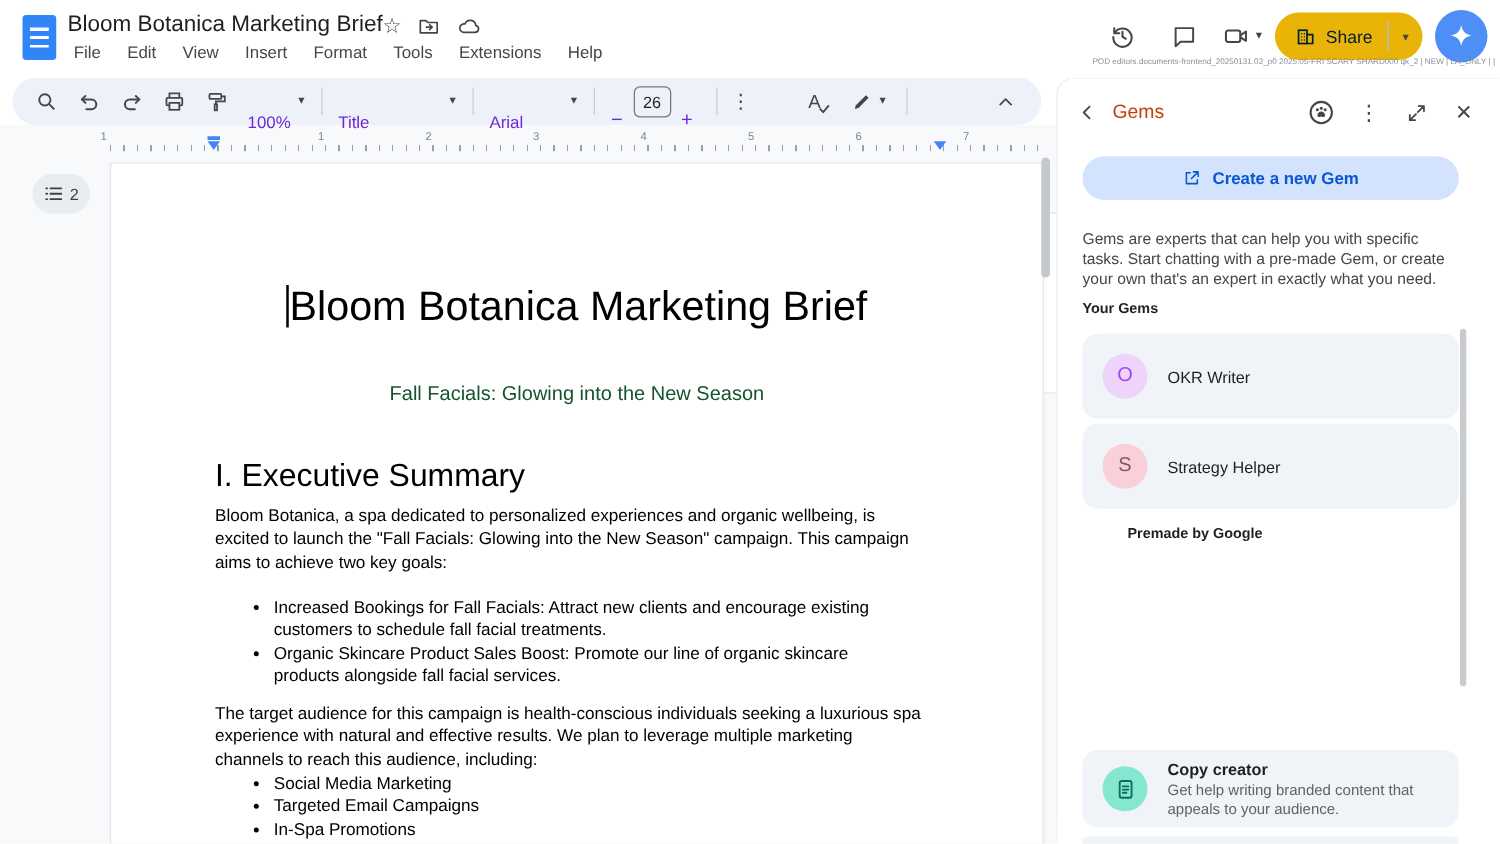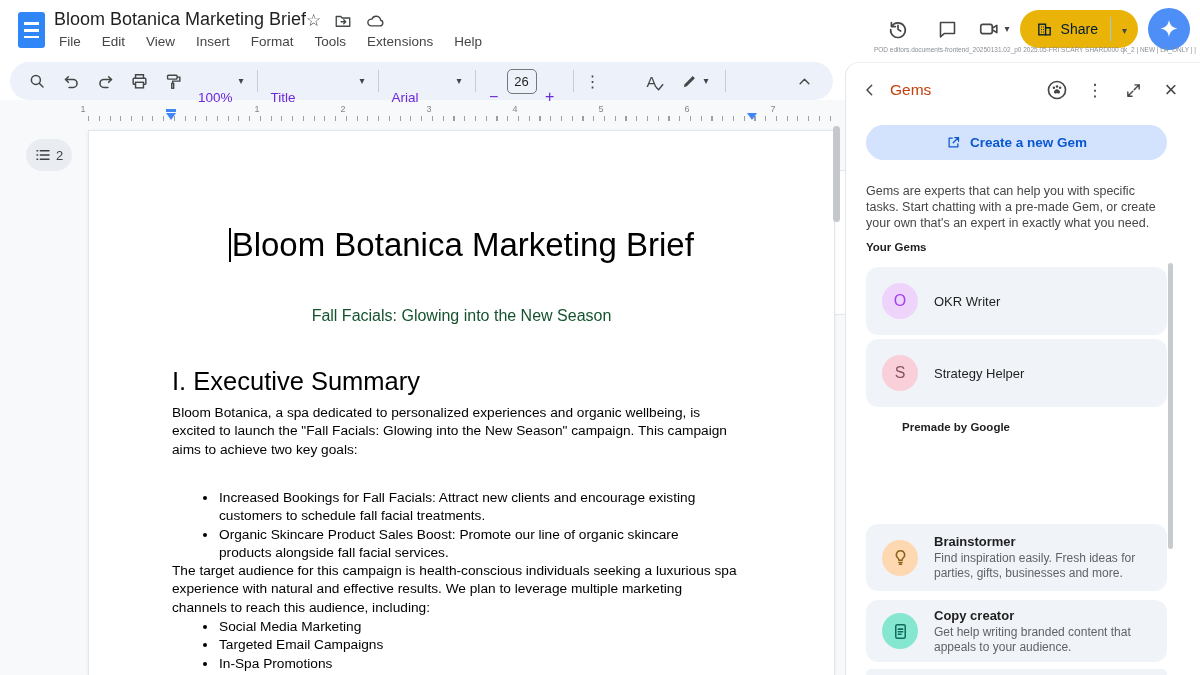--- a/index.html
+++ b/index.html
@@ -61,21 +61,21 @@
   
   .doc-title-line { position:absolute; left:0; top:95px; width:100%; text-align:center; font-size:33px; color:#000; white-space:nowrap; }
   .cursor-bar { display:inline-block; width:1.5px; height:34px; background:#000; vertical-align:-6px; margin-right:1px; }
   .doc-subtitle { position:absolute; left:0; top:176px; width:100%; text-align:center; font-size:16px; color:#14532d; }
   .doc-h1 { position:absolute; left:83px; top:236px; font-size:25.5px; font-weight:400; color:#000; }
   .doc-p { position:absolute; left:83px; width:567px; font-size:13.7px; line-height:18.4px; color:#000; }
   .p1 { top:273px; }
   .p2 { top:431px; }
   .doc-ul { position:absolute; left:83px; width:562px; font-size:13.7px; line-height:18.4px; color:#000;
     list-style:disc outside; padding-left:46px; }
-  .ul1 { top:358px; }
+  .ul1 { top:346px; }
   .ul2 { top:487px; }
   .doc-ul li { padding-left:1px; }
 
   
   .sidebar { position:absolute; left:845px; top:62px; width:355px; height:613px; background:#fff;
     border-left:1px solid #e4e7ea; border-top:1px solid #eef0f2; border-top-left-radius:14px; z-index:20; }
   .sb-hdr { position:absolute; left:0; top:10px; width:100%; height:34px; display:flex; align-items:center; }
   .sb-back { margin-left:16px; }
   .sb-title { margin-left:12px; font-size:15.5px; font-weight:500; color:#c2410c; }
   .sb-hdr-icons { position:absolute; right:14px; display:flex; align-items:center; gap:8px; }
@@ -357,32 +357,20 @@
     <div class="gem-card gc2">
       <div class="avatar" style="background:#f9cfda; color:#8a5560;">S</div>
       <div class="gem-meta">
         <div class="gem-name" style="font-weight:500;">Strategy Helper</div>
       </div>
     </div>
 
     <div class="sb-label lbl-premade">Premade by Google</div>
 
 
-    <div class="gem-card gc4">
-      <div class="avatar" style="background:#fdd8b0;">
-        <svg width="19" height="19" viewBox="0 0 24 24" fill="none" stroke="#8a6116" stroke-width="1.9">
-          <path d="M12 3.5a5.2 5.2 0 0 1 3.1 9.4c-.6.5-1 1.2-1 2v.6h-4.2v-.6c0-.8-.4-1.5-1-2A5.2 5.2 0 0 1 12 3.5z" stroke-linejoin="round"></path>
-          <path d="M10 18.3h4M10.7 20.5h2.6" stroke-linecap="round"></path>
-        </svg>
-      </div>
-      <div class="gem-meta">
-        <div class="gem-name">Brainstormer</div>
-        <div class="gem-desc">Find inspiration easily. Fresh ideas for parties, gifts, businesses and more.</div>
-      </div>
-    </div>
 
     <div class="gem-card gc5">
       <div class="avatar" style="background:#86e7d1;">
         <svg width="19" height="19" viewBox="0 0 24 24" fill="none" stroke="#0f6b5c" stroke-width="1.9">
           <rect x="6" y="3.5" width="12" height="17" rx="2"></rect>
           <path d="M9.2 9h5.6M9.2 12.2h5.6M9.2 15.4h3.6" stroke-linecap="round"></path>
         </svg>
       </div>
       <div class="gem-meta">
         <div class="gem-name">Copy creator</div>

